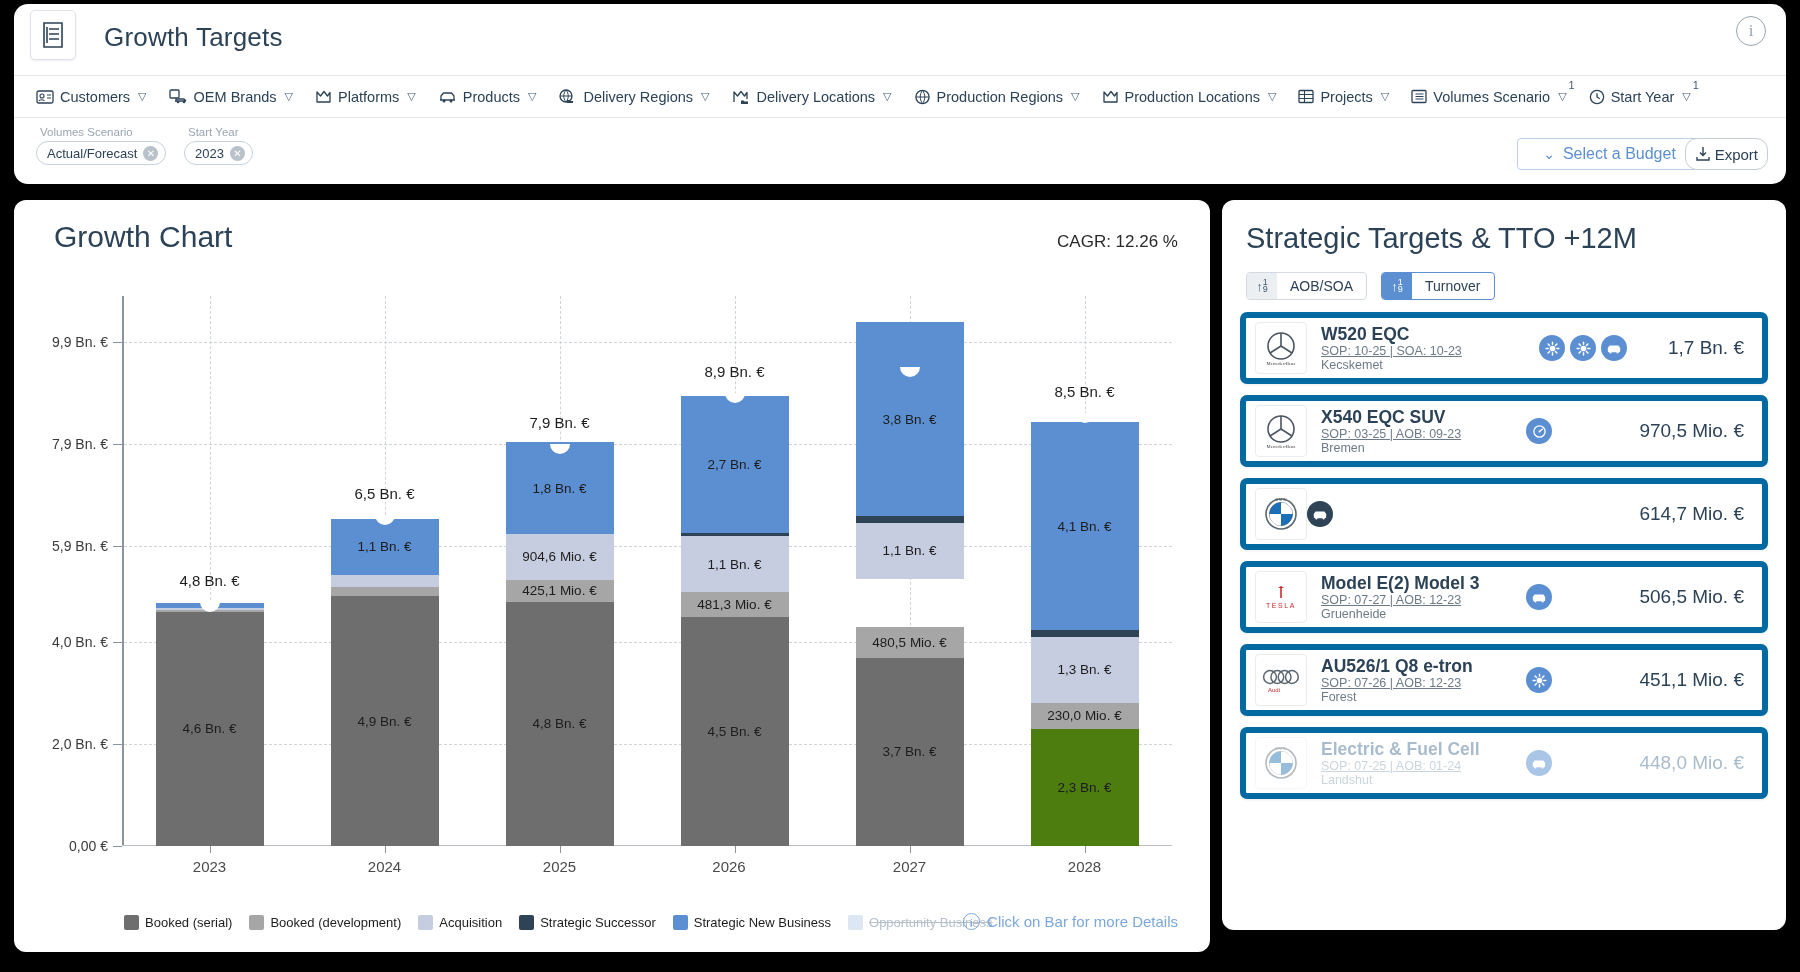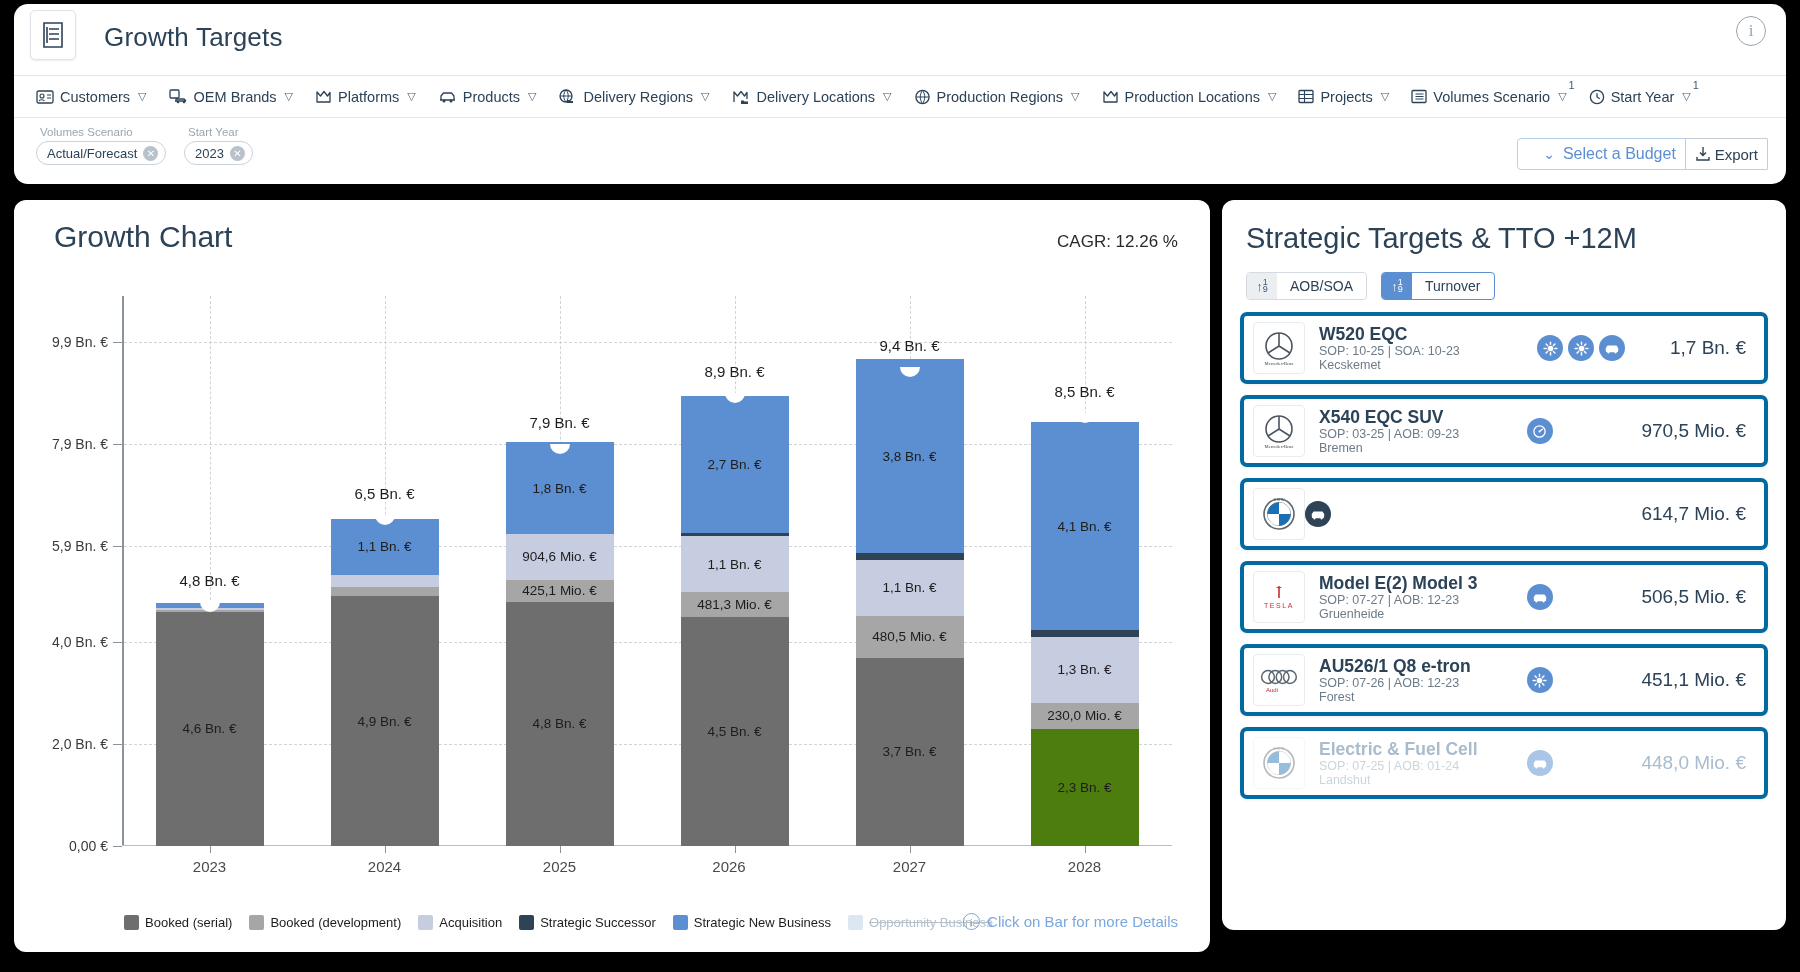--- a/index.html
+++ b/index.html
@@ -67,21 +67,21 @@
     text-align:center; display:inline-block;
   }
   .budget-btn {
     position: absolute; right: 84px; top: 20px;
     width: 185px; height: 32px; border: 1px solid #b8d0ea; border-radius: 4px;
     background: #fff; color: #5b8fd1; font-size: 16px;
     display: flex; align-items: center; justify-content: center; gap: 8px; cursor: pointer;
   }
   .export-btn {
     position: absolute; right: 18px; top: 20px;
-    height: 32px; padding: 0 9px; border: 1px solid #c4ccd4; border-radius: 1px;
+    height: 32px; padding: 0 9px; border: 1px solid #c4ccd4; border-radius: 12px;
     background: #fff; color: #2c4257; font-size: 15px;
     display: flex; align-items: center; gap: 4px; cursor: pointer;
   }
 
   
   .chart-panel {
     position: absolute; left: 14px; top: 200px; width: 1196px; height: 752px;
     background: #fff; border-radius: 12px;
   }
   .chart-title { position:absolute; left: 40px; top: 20px; font-size: 30px; color:#2c4257; font-weight:400; }
@@ -143,31 +143,31 @@
     width: 30px; height: 100%; background:#eceff2; color:#3f5a72;
     display:flex; align-items:center; justify-content:center; font-size: 13px;
   }
   .toggle .tg-txt { padding: 0 13px; font-size: 14px; color:#2c4257; }
   .toggle.active { border-color:#5b8fd1; }
   .toggle.active .tg-ico { background:#5b8fd1; color:#fff; }
 
   .rp-list { position:absolute; left: 18px; top: 112px; width: 528px; height: 612px; }
   .row {
     position:relative; height: 72px; margin-bottom: 11px;
-    border: 4px solid #0369a1; border-radius: 7px; background:#fff;
+    border: 6px solid #0369a1; border-radius: 7px; background:#fff;
     box-shadow: 0 1px 3px rgba(0,0,0,.07);
     display:flex; align-items:center; cursor:pointer;
   }
   .logo-box {
     width: 52px; height: 52px; margin-left: 9px; border:1px solid #e8ecef; border-radius:4px;
     background:#fff; display:flex; align-items:center; justify-content:center; flex: 0 0 52px;
   }
   .row-txt { margin-left: 14px; width: 218px; }
   .row-name { font-size: 17.5px; color:#2c4257; font-weight:bold; line-height:1.15; }
-  .row-sub { font-size: 12.5px; color:#6d7b88; line-height:1.15; }
+  .row-sub { font-size: 12.5px; color:#6d7b88; line-height:1.15;text-decoration:underline; }
   .row-loc { font-size: 12.5px; color:#6d7b88; line-height:1.15; }
   .row-icons { display:flex; gap:5px; width: 120px; justify-content:flex-start; }
   .cir {
     width: 26px; height: 26px; border-radius:50%; background:#5b8fd1;
     display:flex; align-items:center; justify-content:center; color:#fff;
   }
   .cir.dark { background:#2e4356; }
   .row-val { margin-left:auto; margin-right: 18px; font-size: 19px; color:#2c4257; white-space:nowrap; }
   .row.faded .row-name, .row.faded .row-val { color:#a9bccd; }
   .row.faded .row-sub, .row.faded .row-loc { color:#cbd5dd; }
@@ -425,21 +425,21 @@
         </div>
         <div class="notch" style="left: 612.5px; top: 96.7593px;"></div>
         <div class="xtick" style="left: 612.5px; top: 550px;"></div>
         <div class="xlabel" style="left: 607px; top: 562px;">2026</div>
         <div class="vgrid" style="left: 787.5px;"></div>
         <div class="bar-total" style="left: 787.5px; top: 41.2963px;">9,4 Bn. €</div>
         <div class="bar" style="left: 733.5px;">
           <div class="seg" style="height: 193.519px; background: rgb(91, 143, 209);">3,8 Bn. €</div>
           <div class="seg" style="height: 6.62037px; background: rgb(46, 67, 86);"></div>
           <div class="seg" style="height: 56.0185px; background: rgb(199, 205, 224);">1,1 Bn. €</div>
-          <div class="seg" style="height: 42px; background: rgb(166, 166, 166);">480,5 Mio. €</div>
+          <div class="seg" style="height: 31px; background: rgb(166, 166, 166); margin-top: 48px;">480,5 Mio. €</div>
           <div class="seg" style="height: 188.426px; background: rgb(110, 110, 110);">3,7 Bn. €</div>
         </div>
         <div class="notch" style="left: 787.5px; top: 71.2963px;"></div>
         <div class="xtick" style="left: 787.5px; top: 550px;"></div>
         <div class="xlabel" style="left: 787.5px; top: 562px;">2027</div>
         <div class="vgrid" style="left: 962.5px;"></div>
         <div class="bar-total" style="left: 962.5px; top: 87.1296px;">8,5 Bn. €</div>
         <div class="bar" style="left: 908.5px;">
           <div class="seg" style="height: 208.796px; background: rgb(91, 143, 209);">4,1 Bn. €</div>
           <div class="seg" style="height: 6.11111px; background: rgb(46, 67, 86);"></div>

